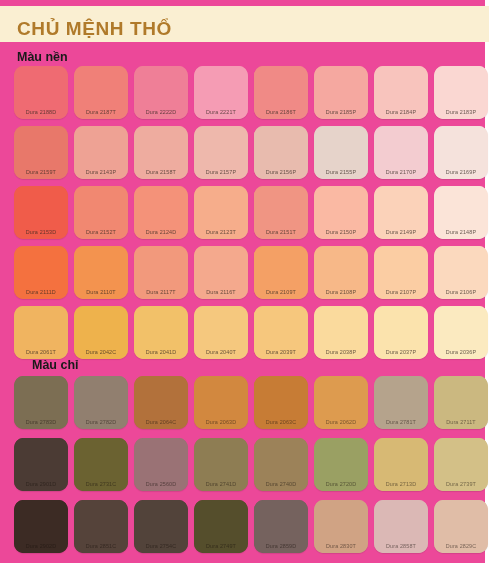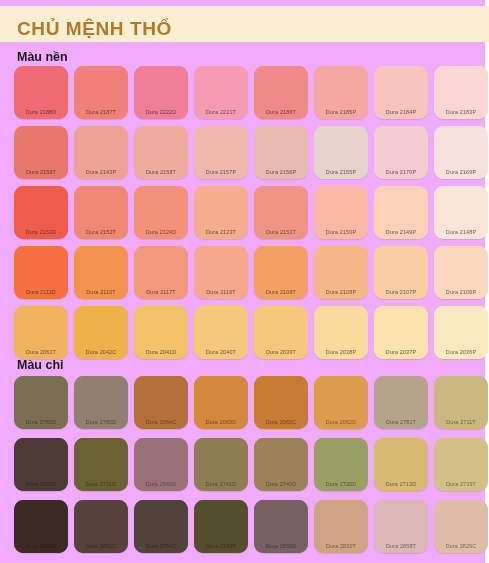--- a/index.html
+++ b/index.html
@@ -11,21 +11,21 @@
     width: 489px;
     height: 563px;
     overflow: hidden;
     font-family: "Liberation Sans", sans-serif;
     -webkit-font-smoothing: antialiased;
   }
   #page {
     position: relative;
     width: 485px;
     height: 563px;
-    background: #f0abfc;
+    background: #ec4899;
   }
 
   
   .title-banner {
     position: absolute;
     left: 0;
     top: 6px;
     width: 489px;
     height: 36px;
     background: #faefd2;
@@ -51,21 +51,21 @@
     line-height: 16px;
   }
   #section-bg-heading {
     position: absolute;
     left: 0;
     top: 49px;
     text-align: center;
   }
   #section-line-heading {
     position: absolute;
-    left: 0;
+    left: 15px;
     top: 357px;
   }
 
   
   .swatch-grid {
     position: absolute;
     left: 12px;
     display: grid;
     grid-template-columns: repeat(8, 58px);
     column-gap: 2px;

